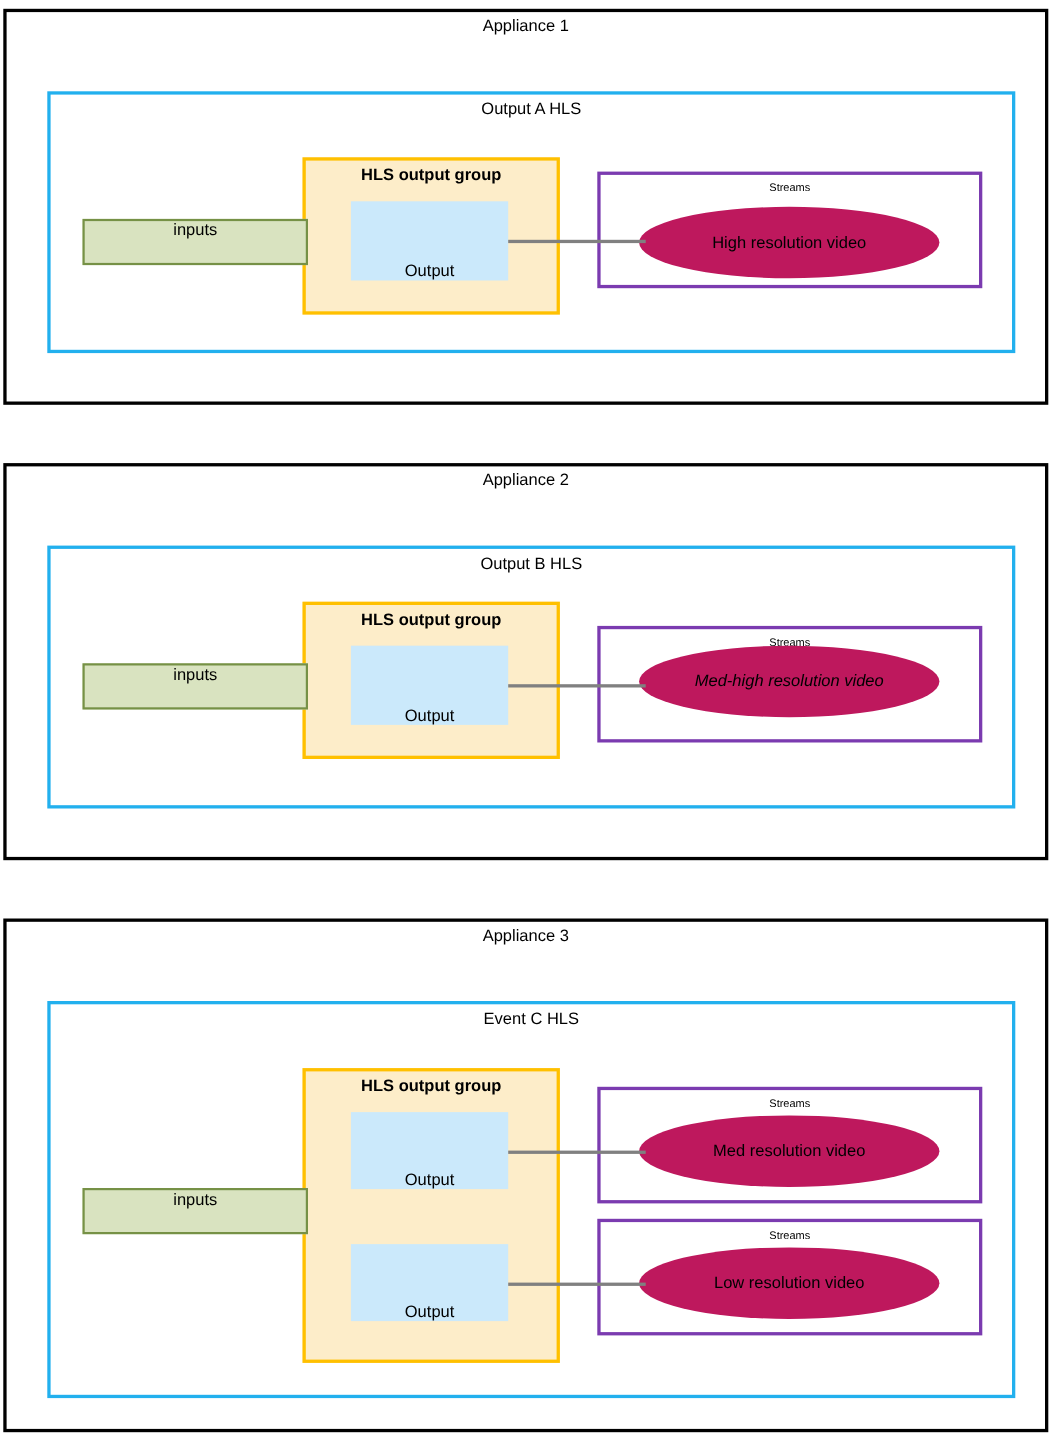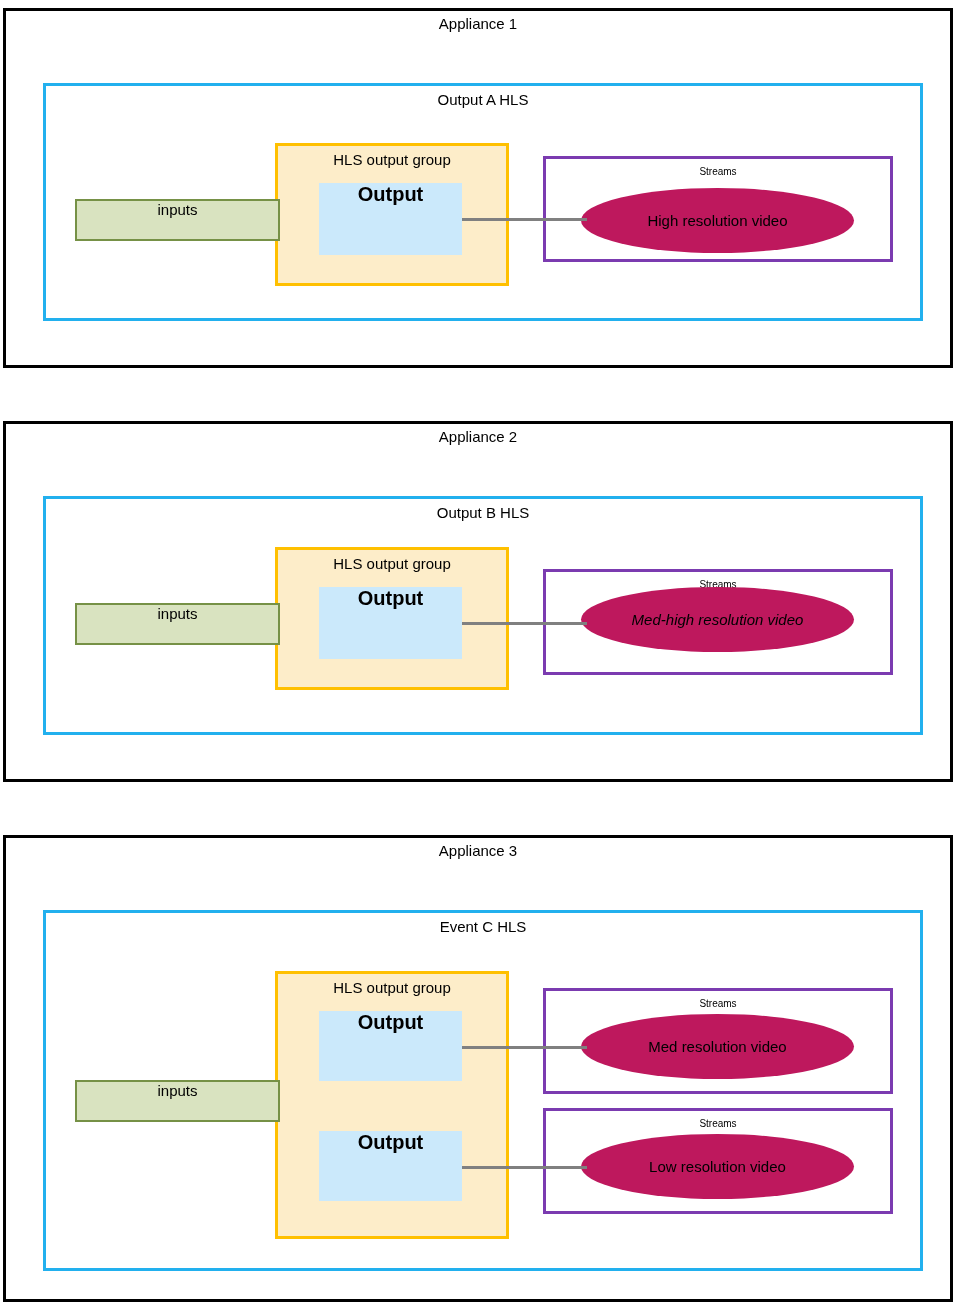--- a/index.html
+++ b/index.html
@@ -69,20 +69,21 @@
   .ogroup-title {
     position: absolute;
     top: 4px;
     left: 0;
     right: 0;
     text-align: center;
     font-size: 15px;
     line-height: 20px;
     color: #000000;
     white-space: nowrap;
+    font-weight: bold;
   }
 
   
   .inputs-box {
     position: absolute;
     box-sizing: border-box;
     border: 2px solid #769146;
     background: #d9e3c0;
     display: flex;
     align-items: flex-start;
@@ -91,26 +92,25 @@
     color: #000000;
     z-index: 3;
   }
 
   
   .output-box {
     position: absolute;
     box-sizing: border-box;
     background: #cbe9fb;
     display: flex;
-    align-items: flex-start;
+    align-items: flex-end;
     justify-content: center;
-    font-size: 20px;
+    font-size: 15px;
     color: #000000;
     z-index: 3;
-    font-weight: bold;
   }
 
   
   .streams-box {
     position: absolute;
     box-sizing: border-box;
     border: 3px solid #7b3bb0;
     background: #ffffff;
     z-index: 1;
   }

